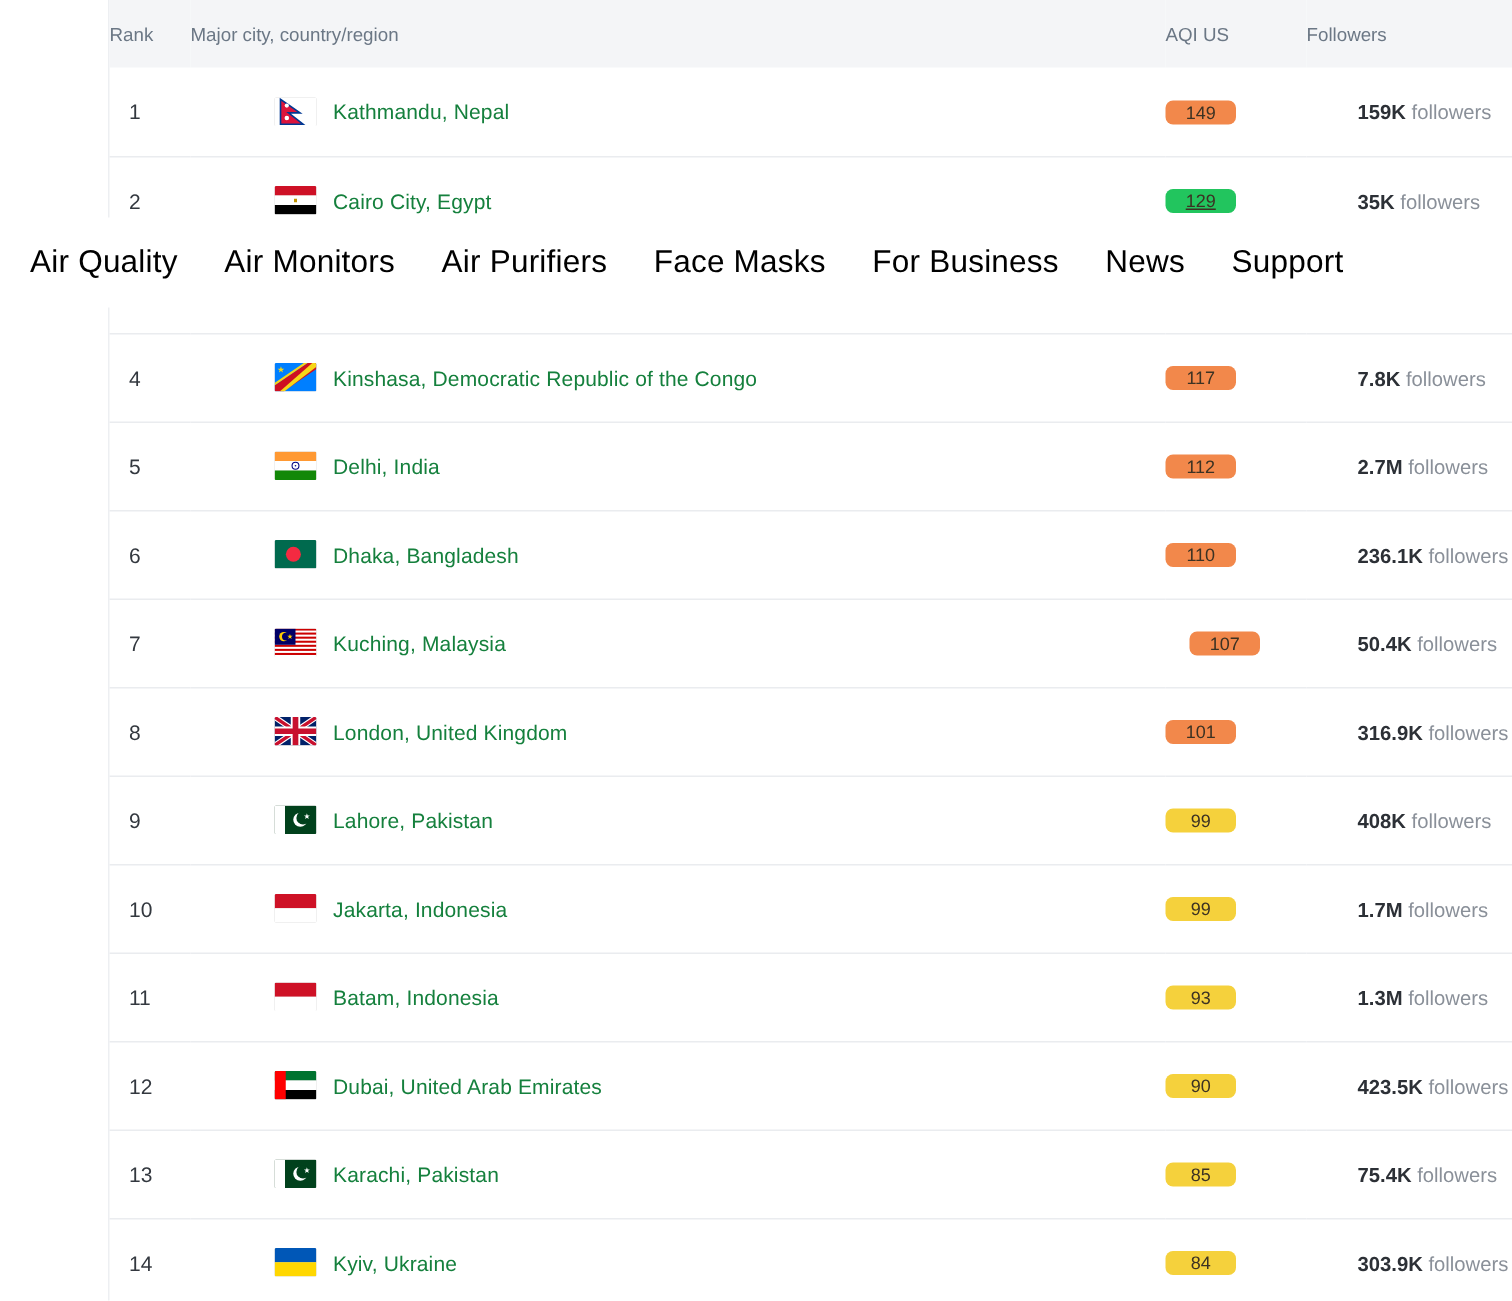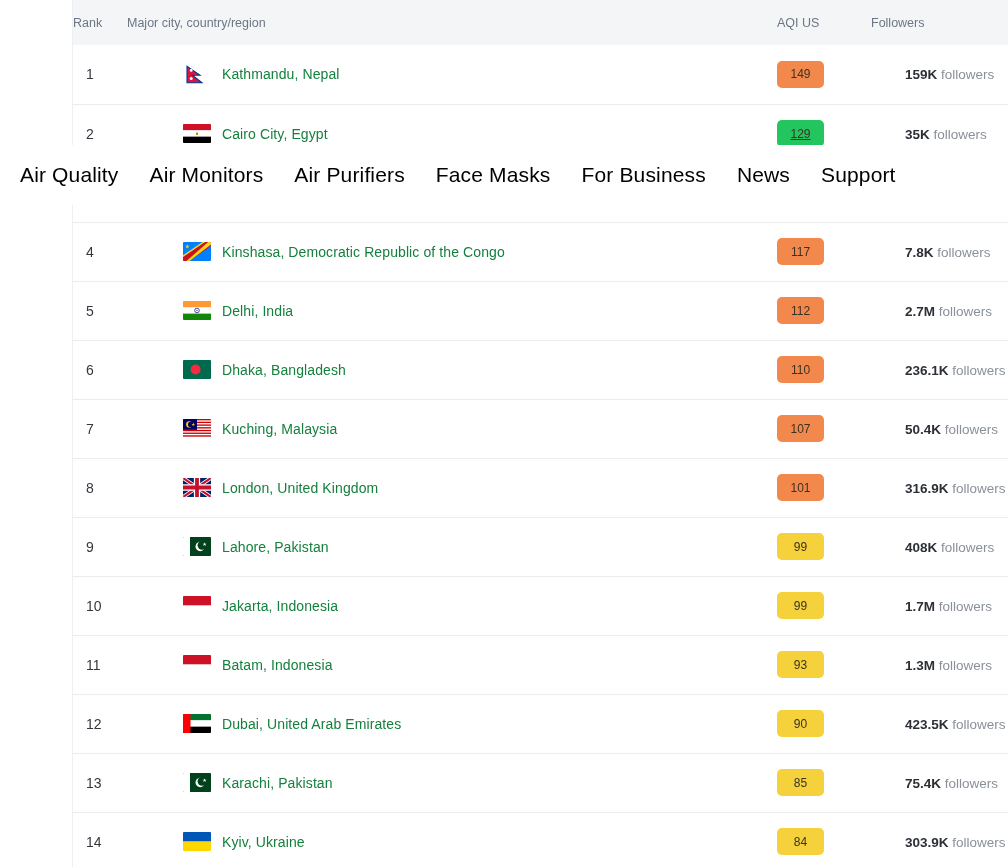--- a/index.html
+++ b/index.html
@@ -95,21 +95,21 @@
     background: #ddd;
   }
   .flag svg { display: block; width: 28px; height: 19px; }
 
   
   .aqi-badge {
     display: inline-flex;
     align-items: center;
     justify-content: center;
     width: 47px;
-    height: 27px;
+    height: 16px;
     border-radius: 5px;
     font-size: 12px;
     color: #3C3223;
     font-weight: 400;
   }
 
   
   .foll {
     font-size: 13.5px;
     color: #8A9099;
@@ -279,21 +279,21 @@
         </g>
         <rect width="14" height="10.86" fill="#010066"></rect>
         <circle cx="6.2" cy="5.4" r="3.1" fill="#FFCC00"></circle>
         <circle cx="7.6" cy="5.4" r="2.6" fill="#010066"></circle>
         <path d="M10.3 3.6 l.45 1.3 h1.35 l-1.1 .82 .42 1.3 -1.12 -.8 -1.1 .8 .42 -1.3 -1.1 -.82 h1.35 z" fill="#FFCC00"></path>
                   </svg>
                 </span>
                 <span class="city-name">Kuching, Malaysia</span>
               </div>
             </td>
-            <td class="col-aqi"><span class="aqi-badge" style="background: rgb(242, 136, 75);">107</span></td>
+            <td class="col-aqi"><span class="aqi-badge" style="background: rgb(242, 136, 75); margin-left: 16px;">107</span></td>
             <td class="col-foll"><span class="foll"><b>50.4K</b> <span>followers</span></span></td>
           </tr>
           <tr>
             <td class="col-rank">8</td>
             <td class="col-city">
               <div class="city-cell">
                 <span class="flag">
                   <svg viewBox="0 0 28 19">
                     <rect width="28" height="19" fill="#012169"></rect>
         <path d="M0 0 L28 19 M28 0 L0 19" stroke="#fff" stroke-width="3.8"></path>

